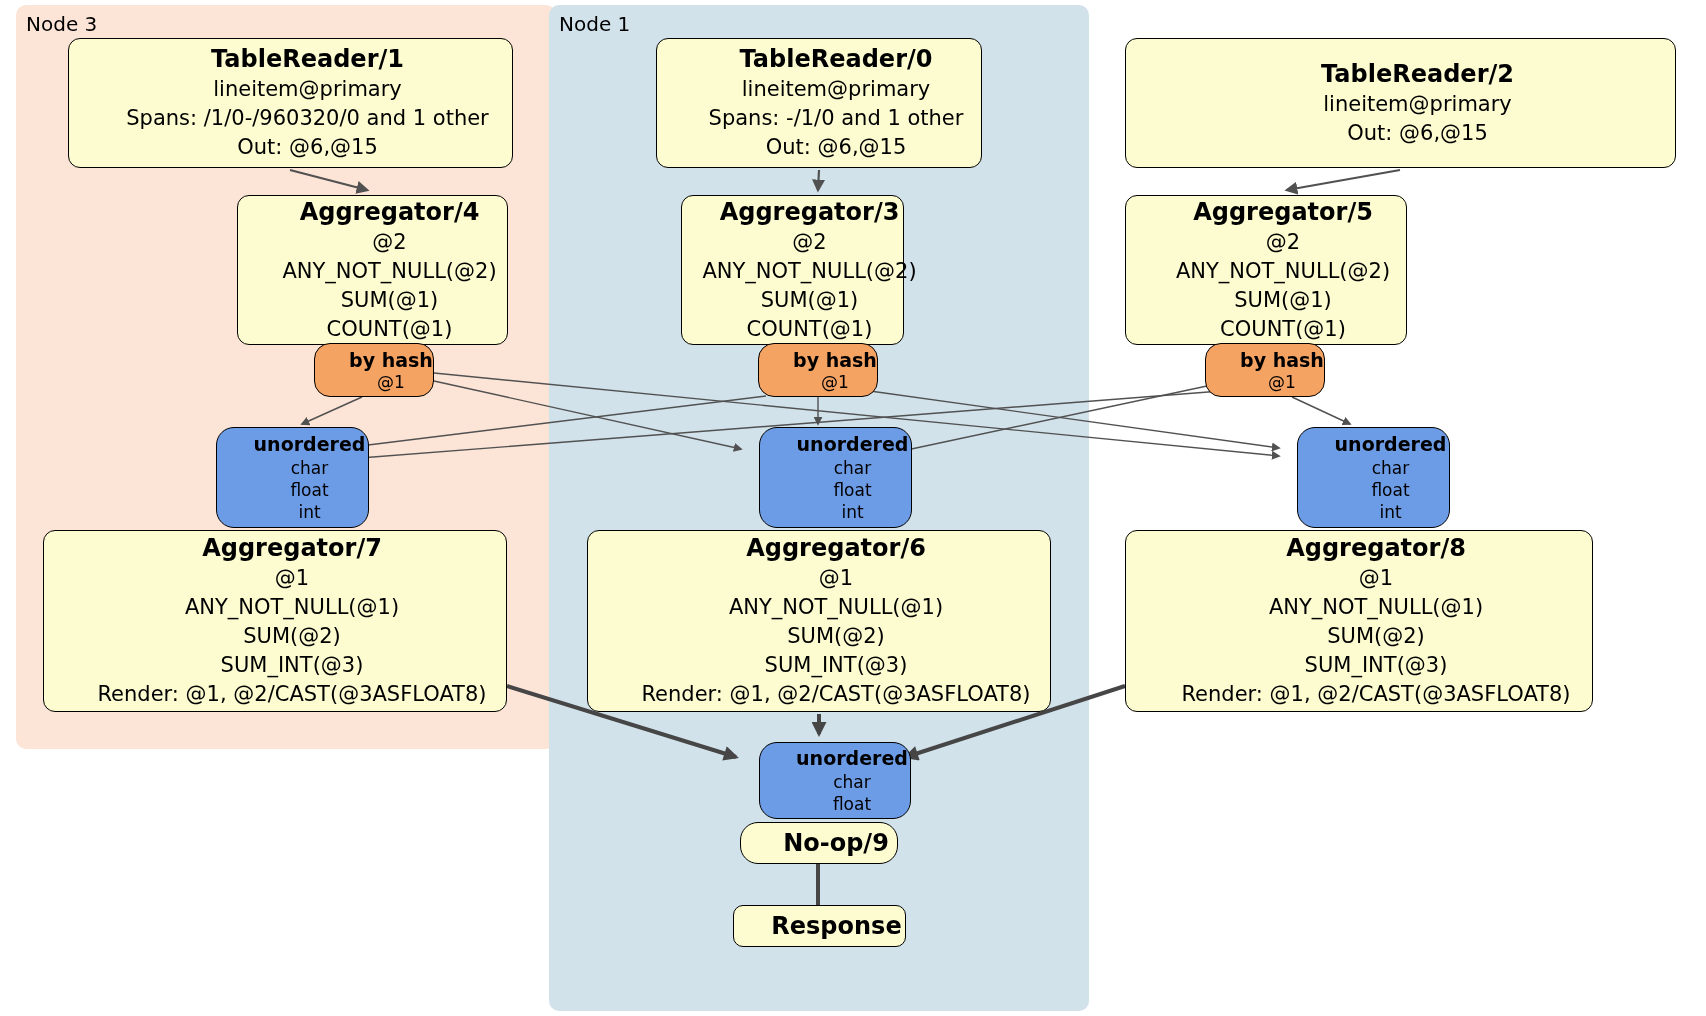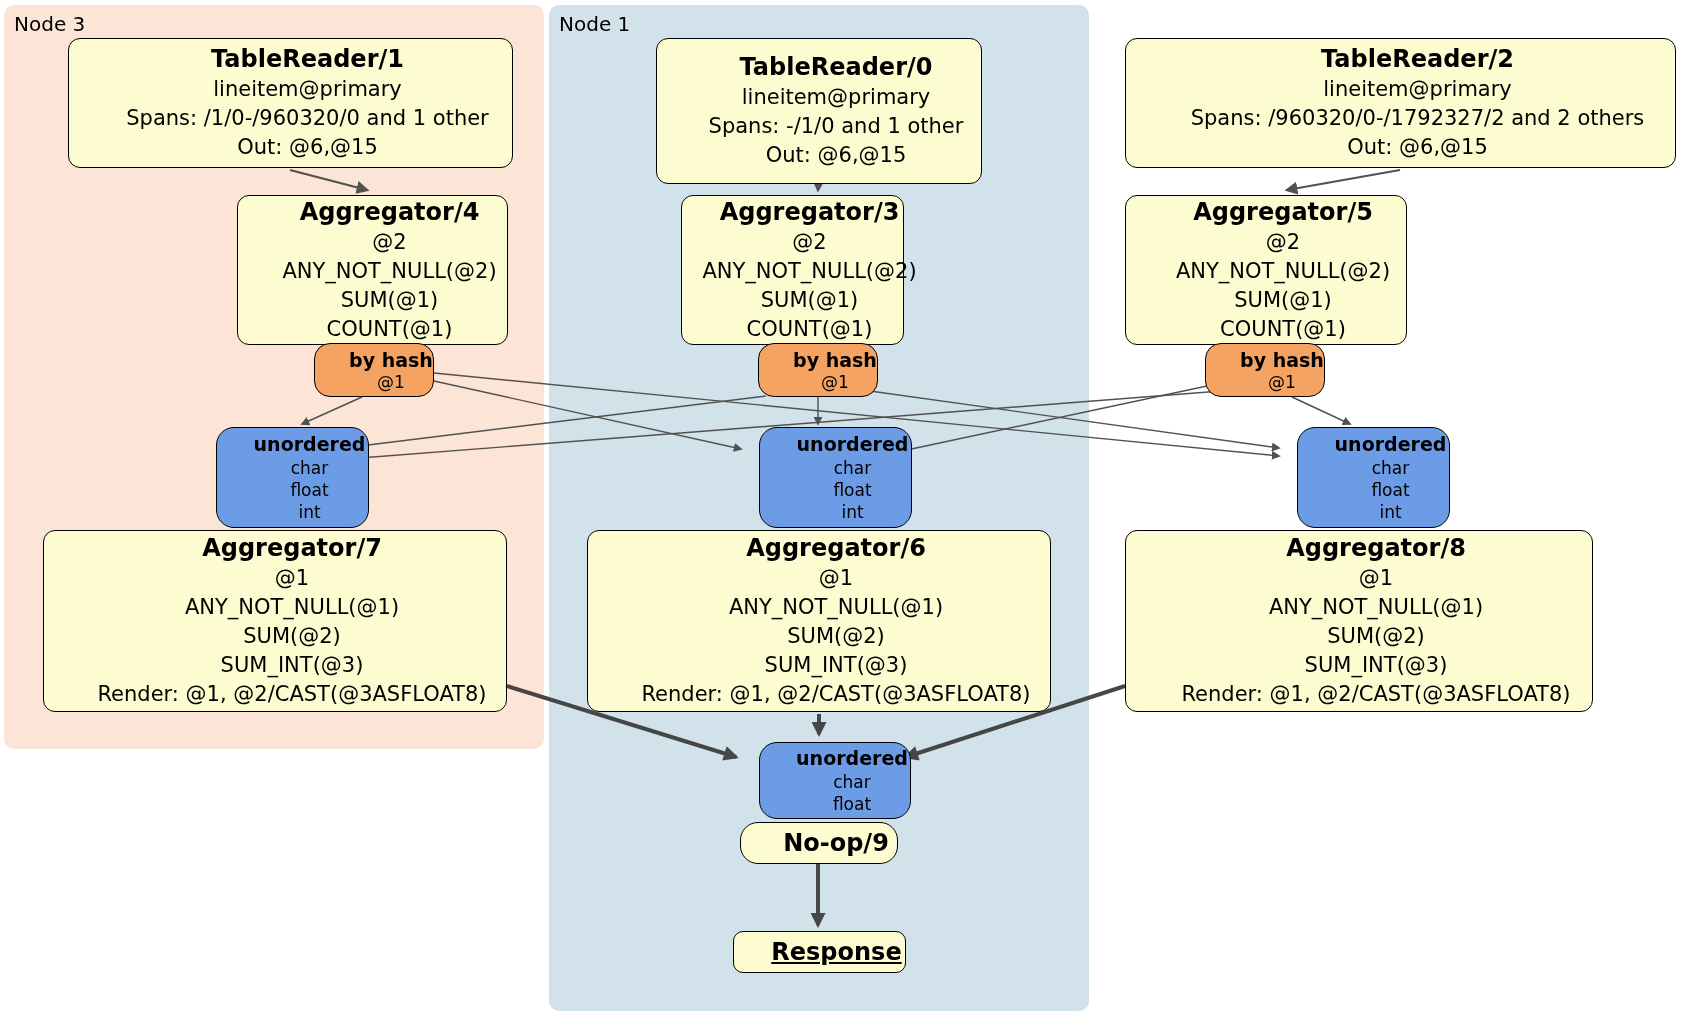--- a/index.html
+++ b/index.html
@@ -27,21 +27,21 @@
   .sync{background:var(--sync_fill,#6d9ce6);border-radius:18px;margin-left:14px;}
   .sync .title{font-weight:bold;font-size:19px;line-height:25px;}
   .sync .line{font-size:17px;line-height:22px;}
   .label-only .title{font-weight:bold;font-size:24px;line-height:28px;}
 </style>
 </head>
 <body>
 
 <div class="canvas">
 
-  <div class="band" style="left:4px;top:5px;width:540px;height:744px;background:var(--band_node3);">
+  <div class="band" style="left:16px;top:5px;width:540px;height:744px;background:var(--band_node3);">
     <div class="band-label">Node 3</div>
   </div>
   <div class="band" style="left:549px;top:5px;width:540px;height:1006px;background:var(--band_node1);">
     <div class="band-label">Node 1</div>
   </div>
 
   <svg class="edges" width="1706" height="1016">
     <defs>
       <marker id="ah-small" viewBox="0 0 10 10" refX="8" refY="5" markerWidth="9" markerHeight="9" markerUnits="userSpaceOnUse" orient="auto">
           <path d="M0,0 L10,5 L0,10 z" fill="#515151"></path>
@@ -100,21 +100,21 @@
   </div>
   <div class="box proc" style="left:43px;top:530px;width:464px;height:182px;">
     <div class="title">Aggregator/7</div>
     <div class="line">@1</div>
     <div class="line">ANY_NOT_NULL(@1)</div>
     <div class="line">SUM(@2)</div>
     <div class="line">SUM_INT(@3)</div>
     <div class="line">Render: @1, @2/CAST(@3ASFLOAT8)</div>
   </div>
 
-  <div class="box proc" style="left:656px;top:38px;width:326px;height:146px;">
+  <div class="box proc" style="left:656px;top:38px;width:326px;height:130px;">
     <div class="title">TableReader/0</div>
     <div class="line">lineitem@primary</div>
     <div class="line">Spans: -/1/0 and 1 other</div>
     <div class="line">Out: @6,@15</div>
   </div>
   <div class="box proc" style="left:681px;top:195px;width:223px;height:150px;align-items:center;">
     <div class="title">Aggregator/3</div>
     <div class="line">@2</div>
     <div class="line">ANY_NOT_NULL(@2)</div>
     <div class="line">SUM(@1)</div>
@@ -135,21 +135,20 @@
     <div class="line">@1</div>
     <div class="line">ANY_NOT_NULL(@1)</div>
     <div class="line">SUM(@2)</div>
     <div class="line">SUM_INT(@3)</div>
     <div class="line">Render: @1, @2/CAST(@3ASFLOAT8)</div>
   </div>
 
   <div class="box proc" style="left:1125px;top:38px;width:551px;height:130px;">
     <div class="title">TableReader/2</div>
     <div class="line">lineitem@primary</div>
-    <div class="line">Spans: /960320/0-/1792327/2 and 2 others</div>
     <div class="line">Out: @6,@15</div>
   </div>
   <div class="box proc" style="left:1125px;top:195px;width:282px;height:150px;">
     <div class="title">Aggregator/5</div>
     <div class="line">@2</div>
     <div class="line">ANY_NOT_NULL(@2)</div>
     <div class="line">SUM(@1)</div>
     <div class="line">COUNT(@1)</div>
   </div>
   <div class="box router" style="left:1205px;top:343px;width:120px;height:54px;">
@@ -172,17 +171,17 @@
   </div>
 
   <div class="box sync" style="left:745px;top:742px;width:152px;height:77px;">
     <div class="title">unordered</div>
     <div class="line">char</div>
     <div class="line">float</div>
   </div>
   <div class="box proc label-only" style="left:740px;top:822px;width:158px;height:42px;border-radius:18px;">
     <div class="title">No-op/9</div>
   </div>
-  <div class="box proc label-only" style="left:733px;top:931px;width:173px;height:42px;border-radius:10px;text-decoration:underline;">
+  <div class="box proc label-only" style="left:733px;top:905px;width:173px;height:42px;border-radius:10px;">
     <div class="title">Response</div>
   </div>
 
 </div>
 
 </body></html>

